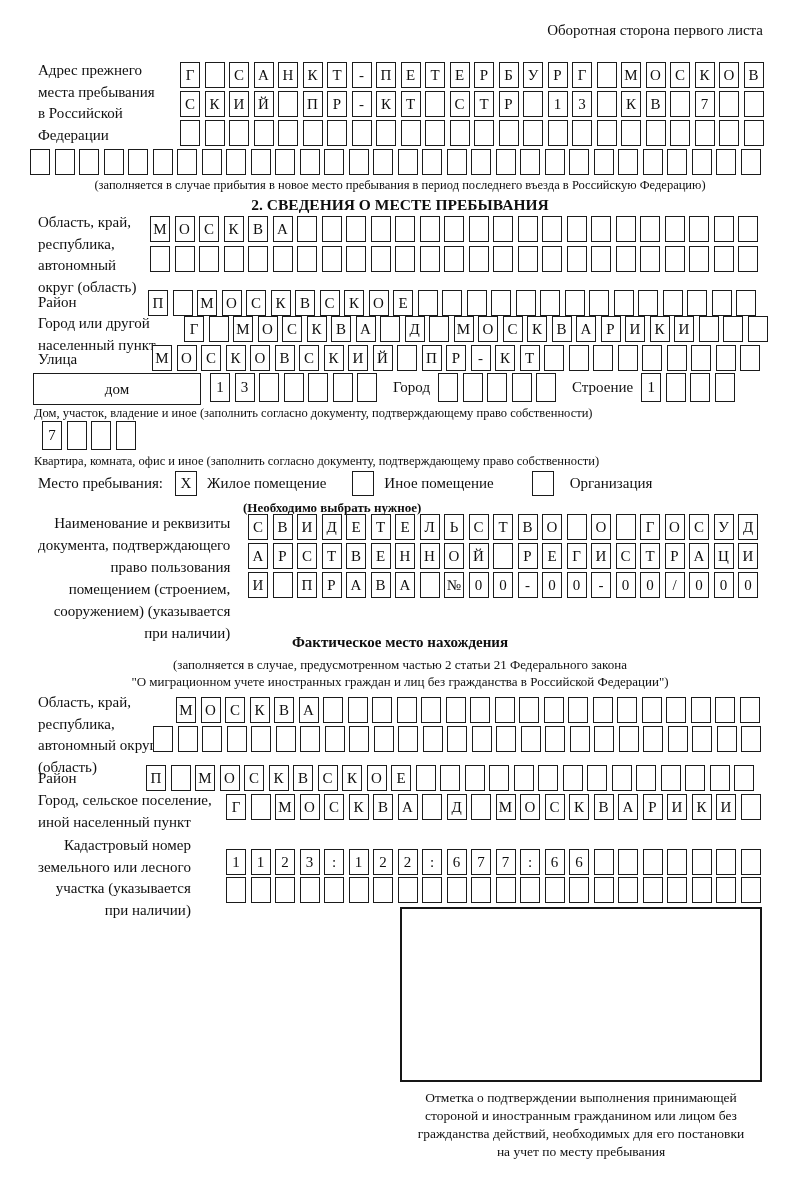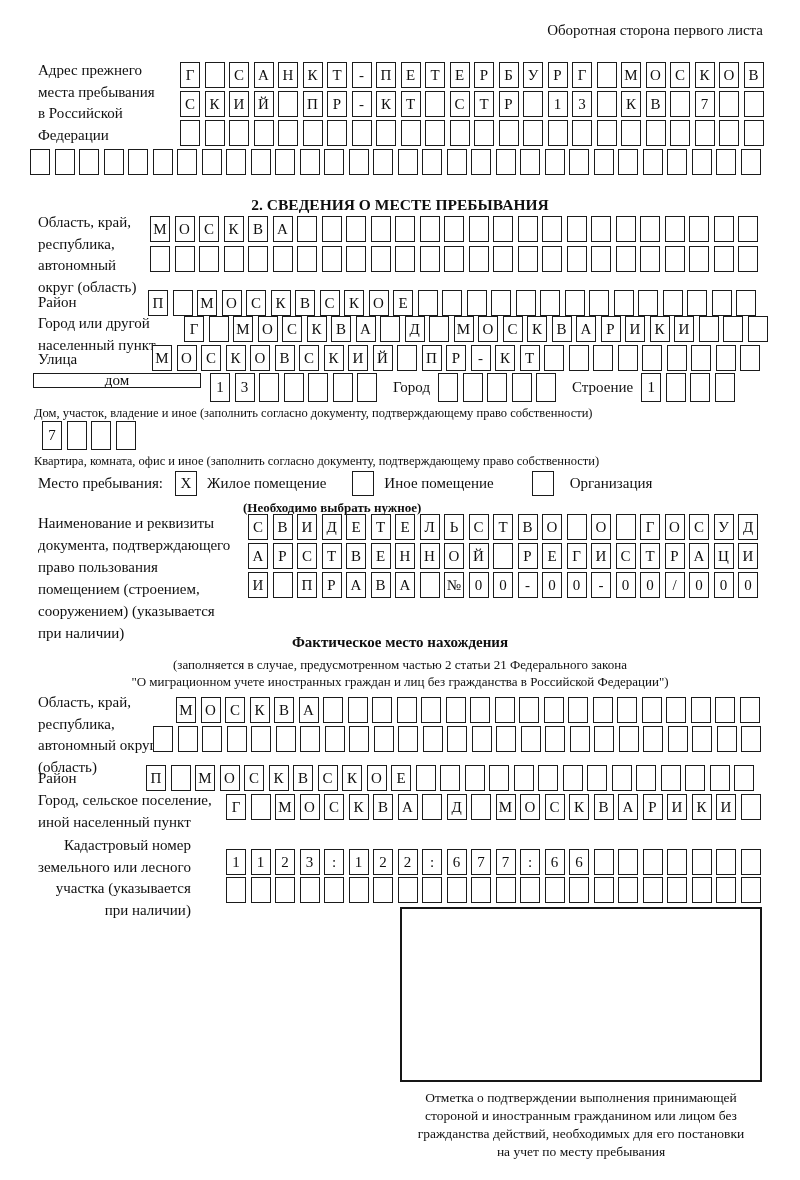--- a/index.html
+++ b/index.html
@@ -14,21 +14,21 @@
   .hdg{position:absolute;left:0;right:0;text-align:center;font-weight:bold;font-size:15.5px;}
   .row{position:absolute;display:flex;gap:4.5px;}
   .grp{display:flex;gap:4.5px;}
   .cbox{
     flex:none;width:20px;height:26px;box-sizing:border-box;
     border:1.9px solid #1b1b1b;display:flex;align-items:center;justify-content:center;
     font-size:15px;line-height:1;background:#fff;
   }
   .tall .cbox{height:29px;}
   .widebox{
-    flex:none;box-sizing:border-box;border:1.9px solid #1b1b1b;height:15px;
+    flex:none;box-sizing:border-box;border:1.9px solid #1b1b1b;height:32px;
     display:flex;align-items:center;justify-content:center;font-size:15px;background:#fff;
   }
   .chk{
     flex:none;width:22px;height:25px;box-sizing:border-box;border:1.9px solid #1b1b1b;
     display:flex;align-items:center;justify-content:center;font-size:15px;background:#fff;
   }
   .inline-lbl{font-size:15px;line-height:25px;white-space:nowrap;}
   .stamp{
     position:absolute;left:400px;top:907px;width:362px;height:175px;
     box-sizing:border-box;border:2px solid #161616;background:#fff;
@@ -155,20 +155,21 @@
       <div class="cbox"></div>
       <div class="cbox"></div>
       <div class="cbox"></div>
       <div class="cbox"></div>
       <div class="cbox"></div>
       <div class="cbox"></div>
       <div class="cbox"></div>
       <div class="cbox"></div>
       <div class="cbox"></div>
     </div>
+  <div class="cap center" style="top:178px;">(заполняется в случае прибытия в новое место пребывания в период последнего въезда в Российскую Федерацию)</div>
 
   <div class="hdg" style="top:196px;">2. СВЕДЕНИЯ О МЕСТЕ ПРЕБЫВАНИЯ</div>
 
   <div class="lbl" style="left:38px;top:212px;">Область, край,
 республика,
 автономный
 округ (область)</div>
   <div class="row" style="left:150px;top:216px;">
       <div class="cbox">М</div>
       <div class="cbox">О</div>
@@ -354,21 +355,21 @@
     <span class="inline-lbl">Место пребывания:</span>
     <span class="chk" style="margin-left:12px;">X</span>
     <span class="inline-lbl" style="margin-left:10px;">Жилое помещение</span>
     <span class="chk" style="margin-left:26px;"></span>
     <span class="inline-lbl" style="margin-left:10px;">Иное помещение</span>
     <span class="chk" style="margin-left:38px;"></span>
     <span class="inline-lbl" style="margin-left:16px;">Организация</span>
   </div>
   <div class="cap" style="left:243px;top:500px;font-size:13px;font-weight:bold;">(Необходимо выбрать нужное)</div>
 
-  <div class="lbl" style="left:38px;top:512px;line-height:22px;">Наименование и реквизиты
+  <div class="lbl" style="left:38px;top:512px;line-height:22px;text-align:right;">Наименование и реквизиты
 документа, подтверждающего
 право пользования
 помещением (строением,
 сооружением) (указывается
 при наличии)</div>
   <div class="row" style="left:248px;top:514px;">
       <div class="cbox">С</div>
       <div class="cbox">В</div>
       <div class="cbox">И</div>
       <div class="cbox">Д</div>

